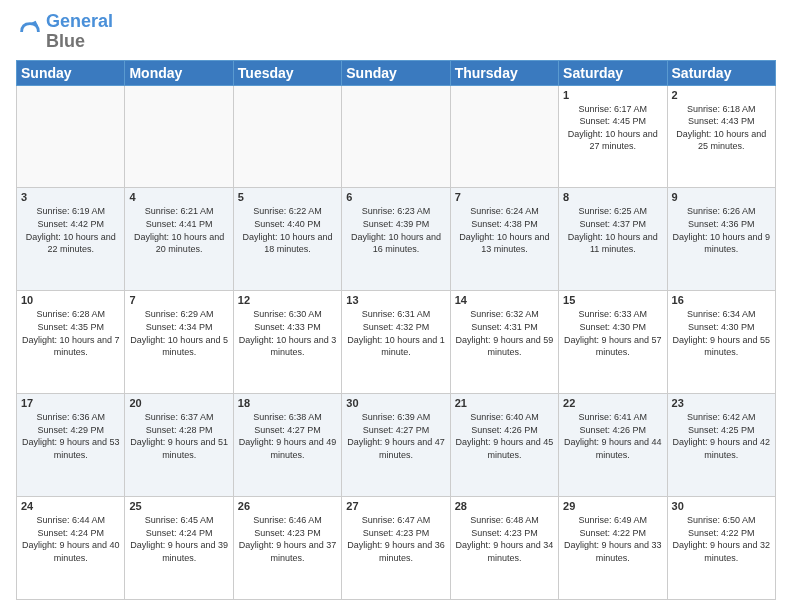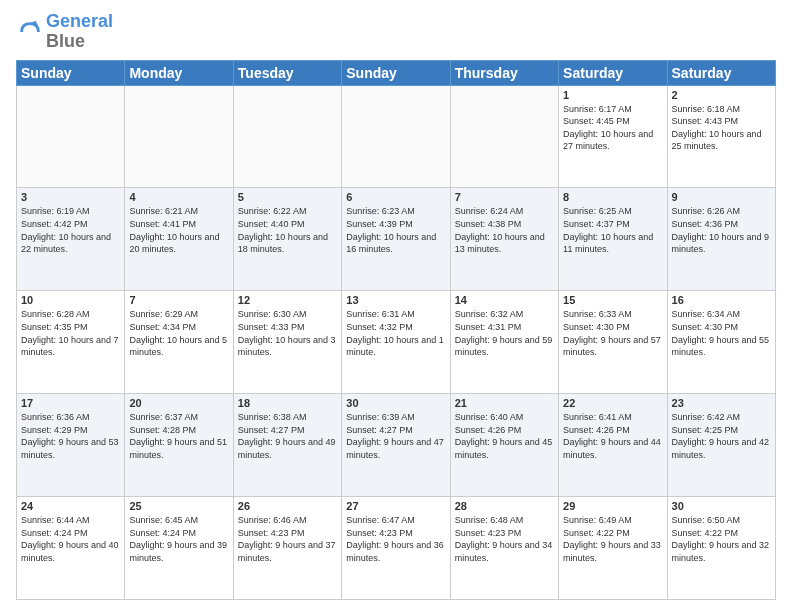--- a/index.html
+++ b/index.html
@@ -88,20 +88,21 @@
       font-size: 11px;
       font-weight: bold;
       color: #333;
       display: block;
       margin-bottom: 2px;
     }
     .day-info {
       font-size: 9px;
       color: #333;
       line-height: 1.4;
+      text-align: center;
     }
   </style>
 </head>
 <body>
 
 <div class="page">
   <div class="header">
     <div class="logo">
       <svg class="logo-icon" viewBox="0 0 40 40" xmlns="http://www.w3.org/2000/svg">
         <path d="M8 20 Q8 8 20 8 Q32 8 32 20" fill="none" stroke="#4a90d9" stroke-width="4"></path>

